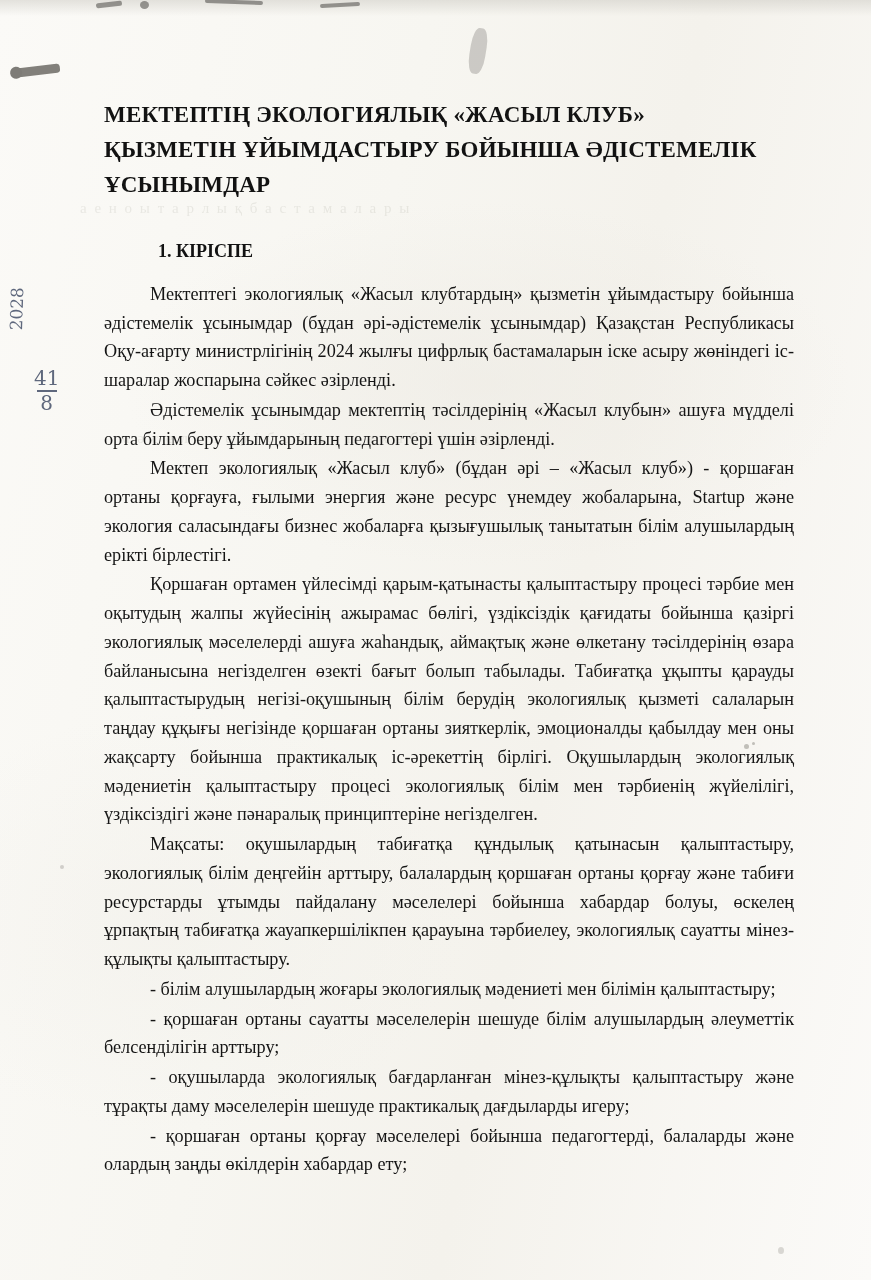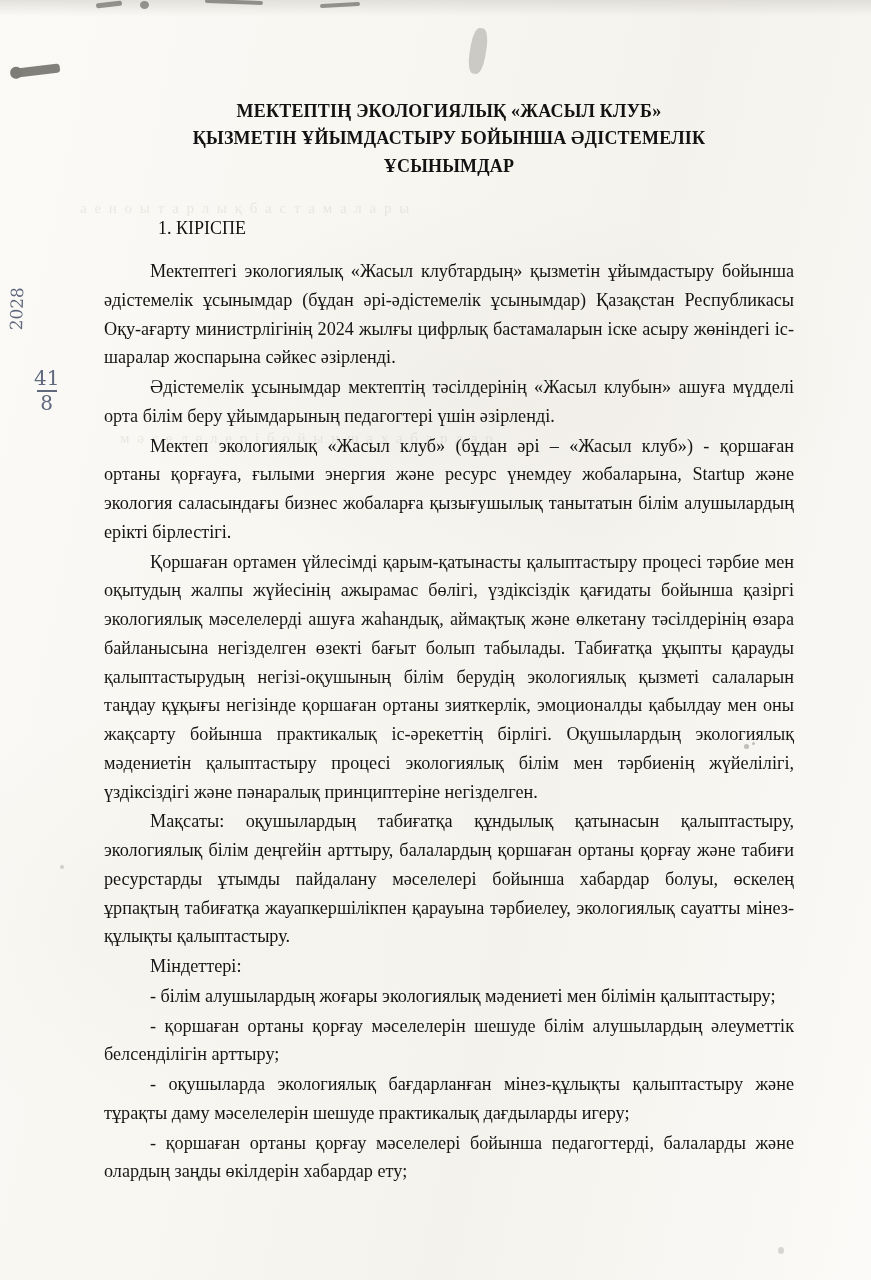--- a/index.html
+++ b/index.html
@@ -115,31 +115,31 @@
   .speck.s4 { top: 1247px; left: 778px; width: 6px; height: 7px; opacity: .3; }
 
   .content {
     position: absolute;
     top: 98px;
     left: 104px;
     width: 690px;
   }
 
   .doc-title {
-    text-align: center;
+    text-align: left;
     font-weight: bold;
-    font-size: 18px;
+    font-size: 23px;
     line-height: 1.52;
     letter-spacing: .2px;
     margin: 0 0 38px 0;
     color: #121212;
   }
 
   .section-heading {
-    font-weight: normal;
+    font-weight: bold;
     font-size: 18px;
     margin: 0 0 18px 0;
     padding-left: 54px;
     color: #121212;
   }
 
   p.body {
     margin: 0 0 1px 0;
     font-size: 18.2px;
     line-height: 1.58;
@@ -192,21 +192,20 @@
     </h1>
 
     <h2 class="section-heading">1. КІРІСПЕ</h2>
 
     <p class="body">Мектептегі экологиялық «Жасыл клубтардың» қызметін ұйымдастыру бойынша әдістемелік ұсынымдар (бұдан әрі-әдістемелік ұсынымдар) Қазақстан Республикасы Оқу-ағарту министрлігінің 2024 жылғы цифрлық бастамаларын іске асыру жөніндегі іс-шаралар жоспарына сәйкес әзірленді.</p>
     <p class="body">Әдістемелік ұсынымдар мектептің тәсілдерінің «Жасыл клубын» ашуға мүдделі орта білім беру ұйымдарының педагогтері үшін әзірленді.</p>
     <p class="body">Мектеп экологиялық «Жасыл клуб» (бұдан әрі – «Жасыл клуб») - қоршаған ортаны қорғауға, ғылыми энергия және ресурс үнемдеу жобаларына, Startup және экология саласындағы бизнес жобаларға қызығушылық танытатын білім алушылардың ерікті бірлестігі.</p>
     <p class="body">Қоршаған ортамен үйлесімді қарым-қатынасты қалыптастыру процесі тәрбие мен оқытудың жалпы жүйесінің ажырамас бөлігі, үздіксіздік қағидаты бойынша қазіргі экологиялық мәселелерді ашуға жаһандық, аймақтық және өлкетану тәсілдерінің өзара байланысына негізделген өзекті бағыт болып табылады. Табиғатқа ұқыпты қарауды қалыптастырудың негізі-оқушының білім берудің экологиялық қызметі салаларын таңдау құқығы негізінде қоршаған ортаны зияткерлік, эмоционалды қабылдау мен оны жақсарту бойынша практикалық іс-әрекеттің бірлігі. Оқушылардың экологиялық мәдениетін қалыптастыру процесі экологиялық білім мен тәрбиенің жүйелілігі, үздіксіздігі және пәнаралық принциптеріне негізделген.</p>
     <p class="body">Мақсаты: оқушылардың табиғатқа құндылық қатынасын қалыптастыру, экологиялық білім деңгейін арттыру, балалардың қоршаған ортаны қорғау және табиғи ресурстарды ұтымды пайдалану мәселелері бойынша хабардар болуы, өскелең ұрпақтың табиғатқа жауапкершілікпен қарауына тәрбиелеу, экологиялық сауатты мінез-құлықты қалыптастыру.</p>
 
-    <p class="body">Міндеттері:</p>
 
     <p class="body dash">- білім алушылардың жоғары экологиялық мәдениеті мен білімін қалыптастыру;</p>
-    <p class="body dash">- қоршаған ортаны қорғау мәселелерін шешуде білім алушылардың әлеуметтік белсенділігін арттыру;</p>
+    <p class="body dash">- қоршаған ортаны сауатты мәселелерін шешуде білім алушылардың әлеуметтік белсенділігін арттыру;</p>
     <p class="body dash">- оқушыларда экологиялық бағдарланған мінез-құлықты қалыптастыру және тұрақты даму мәселелерін шешуде практикалық дағдыларды игеру;</p>
     <p class="body dash">- қоршаған ортаны қорғау мәселелері бойынша педагогтерді, балаларды және олардың заңды өкілдерін хабардар ету;</p>
 
   </div>
 </div>
 
 </body></html>

